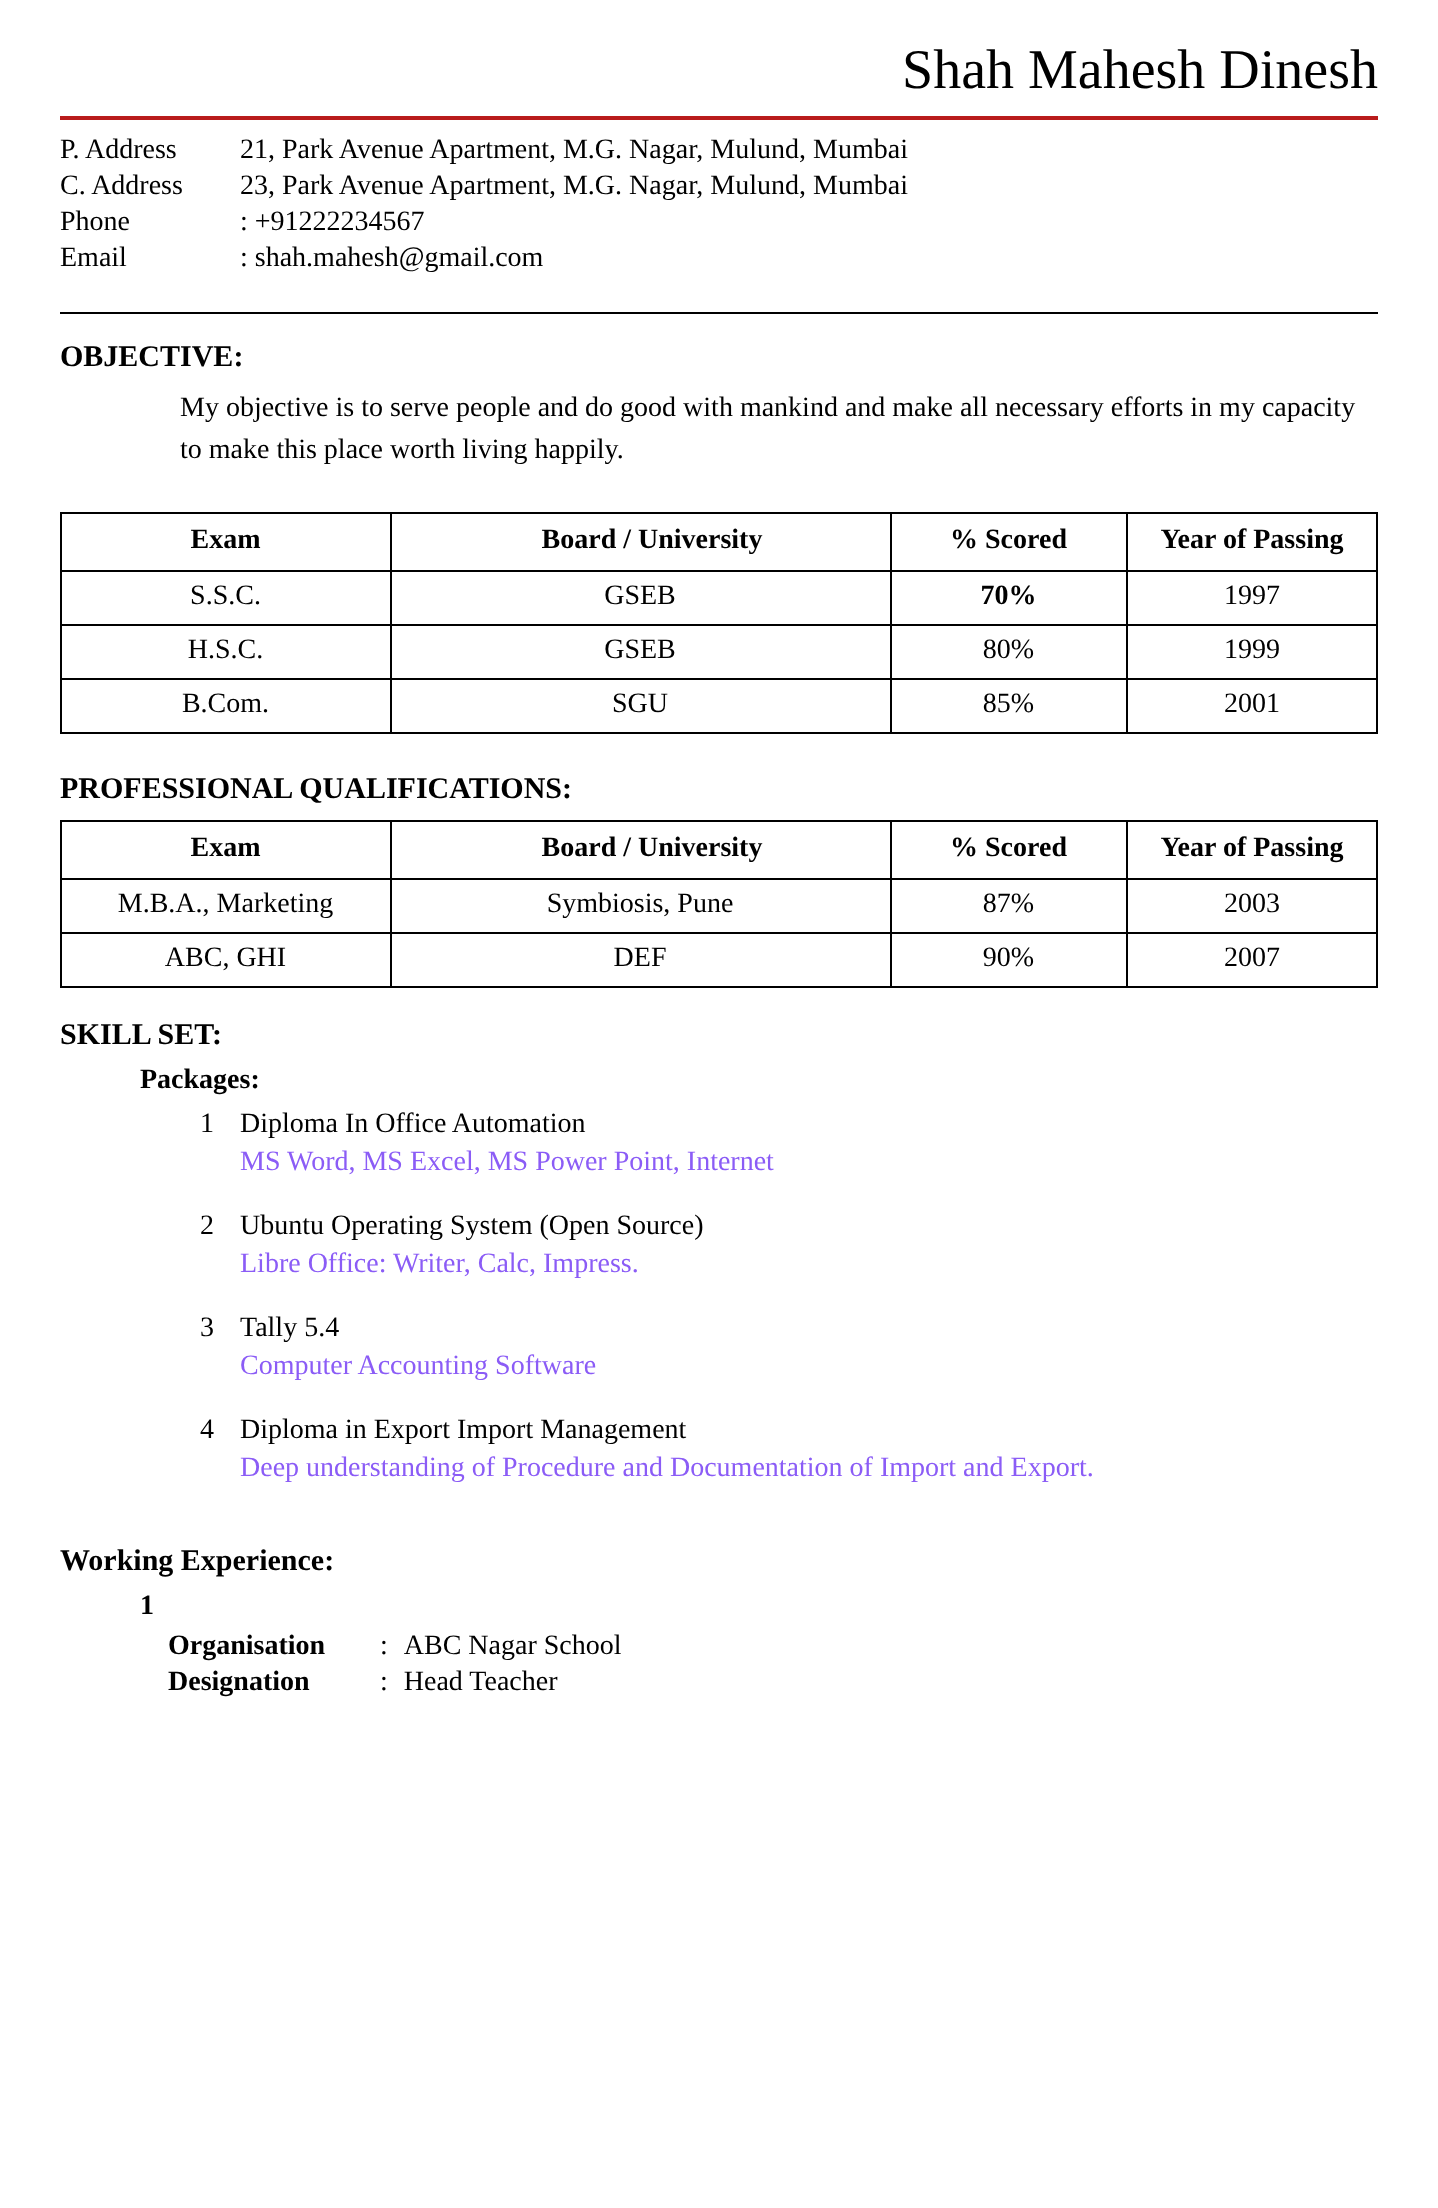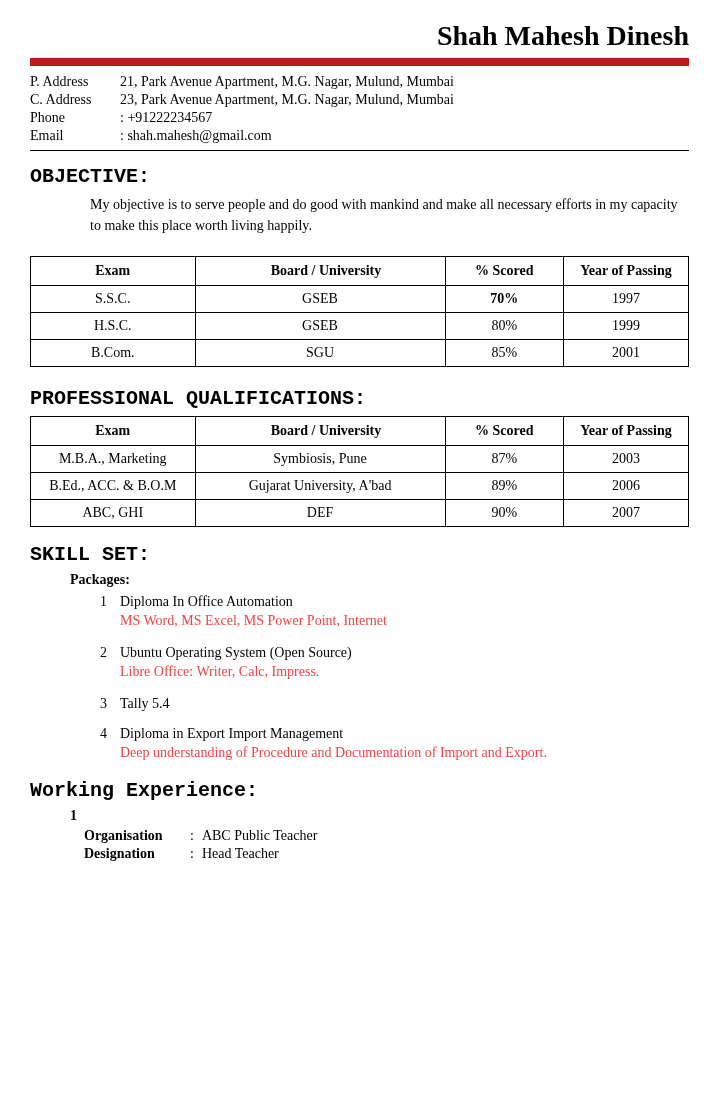--- a/index.html
+++ b/index.html
@@ -12,47 +12,46 @@
       font-size: 14px;
       background: #fff;
       color: #000;
       padding: 20px 30px;
       width: 719px;
       min-height: 1104px;
     }
     .name-header {
       text-align: right;
       font-size: 28px;
-      font-weight: bold;
-      border-bottom: 8px solid #b91c1c;
+      font-weight: normal;
+      border-bottom: 2px solid #b91c1c;
       padding-bottom: 6px;
       margin-bottom: 8px;
     }
     .contact-section {
       border-bottom: 1px solid #000;
-      padding-bottom: 4px;
+      padding-bottom: 16px;
       margin-bottom: 14px;
     }
     .contact-row {
       display: flex;
       margin-bottom: 2px;
     }
     .contact-label {
       width: 90px;
       font-weight: normal;
     }
     .contact-value {
       flex: 1;
     }
     .section-title {
       font-weight: bold;
-      font-size: 20px;
+      font-size: 15px;
       margin-bottom: 6px;
       margin-top: 14px;
-      font-family: Liberation Mono, monospace;
     }
     .objective-text {
       margin-left: 60px;
       line-height: 1.5;
     }
     .edu-section {
       margin-top: 20px;
       margin-bottom: 14px;
     }
     table {
@@ -93,25 +92,25 @@
     }
     .skill-num {
       width: 20px;
       flex-shrink: 0;
     }
     .skill-desc {
       flex: 1;
     }
     .skill-sub {
       margin-left: 20px;
-      color: #ef4444;
+      color: #8b5cf6;
       line-height: 1.5;
     }
     .working-exp {
-      margin-top: 16px;
+      margin-top: 28px;
     }
     .work-item {
       margin-left: 40px;
     }
     .work-num {
       font-weight: bold;
       margin-bottom: 4px;
     }
     .work-detail-row {
       display: flex;
@@ -199,26 +198,20 @@
       </tr>
     </thead>
     <tbody id="pro-tbody">
     <tr>
           <td>M.B.A., Marketing</td>
           <td>Symbiosis, Pune</td>
           <td style="text-align: center;">87%</td>
           <td style="text-align: center;">2003</td>
         </tr>
         <tr>
-          <td>B.Ed., ACC. &amp; B.O.M</td>
-          <td>Gujarat University, A'bad</td>
-          <td style="text-align: center;">89%</td>
-          <td style="text-align: center;">2006</td>
-        </tr>
-        <tr>
           <td>ABC, GHI</td>
           <td>DEF</td>
           <td style="text-align: center;">90%</td>
           <td style="">2007</td>
         </tr>
       </tbody>
   </table>
 </div>
 
 <div class="skill-set-section">
@@ -237,40 +230,41 @@
         <span class="skill-num">2</span>
         <span class="skill-desc">Ubuntu Operating System (Open Source)</span>
       </div>
       <div class="skill-sub">Libre Office: Writer, Calc, Impress.</div>
     </div>
       <div class="skill-item">
       <div class="skill-item-header">
         <span class="skill-num">3</span>
         <span class="skill-desc">Tally 5.4</span>
       </div>
+      <div class="skill-sub">Computer Accounting Software</div>
     </div>
       <div class="skill-item">
       <div class="skill-item-header">
         <span class="skill-num">4</span>
         <span class="skill-desc">Diploma in Export Import Management</span>
       </div>
       <div class="skill-sub">Deep understanding of Procedure and Documentation of Import and Export.</div>
     </div>
     </div>
 </div>
 
 <div class="working-exp">
   <div class="section-title">Working Experience:</div>
   <div id="work-items-container">
       <div class="work-item">
       <div class="work-num">1</div>
       <div class="work-detail-row">
         <span class="work-detail-label">&nbsp;&nbsp;&nbsp;&nbsp;Organisation</span>
         <span class="work-detail-colon">:</span>
-        <span>ABC Public Teacher</span>
+        <span>ABC Nagar School</span>
       </div>
       <div class="work-detail-row">
         <span class="work-detail-label">&nbsp;&nbsp;&nbsp;&nbsp;Designation</span>
         <span class="work-detail-colon">:</span>
         <span>Head Teacher</span>
       </div>
     </div>
     </div>
 </div>
 

